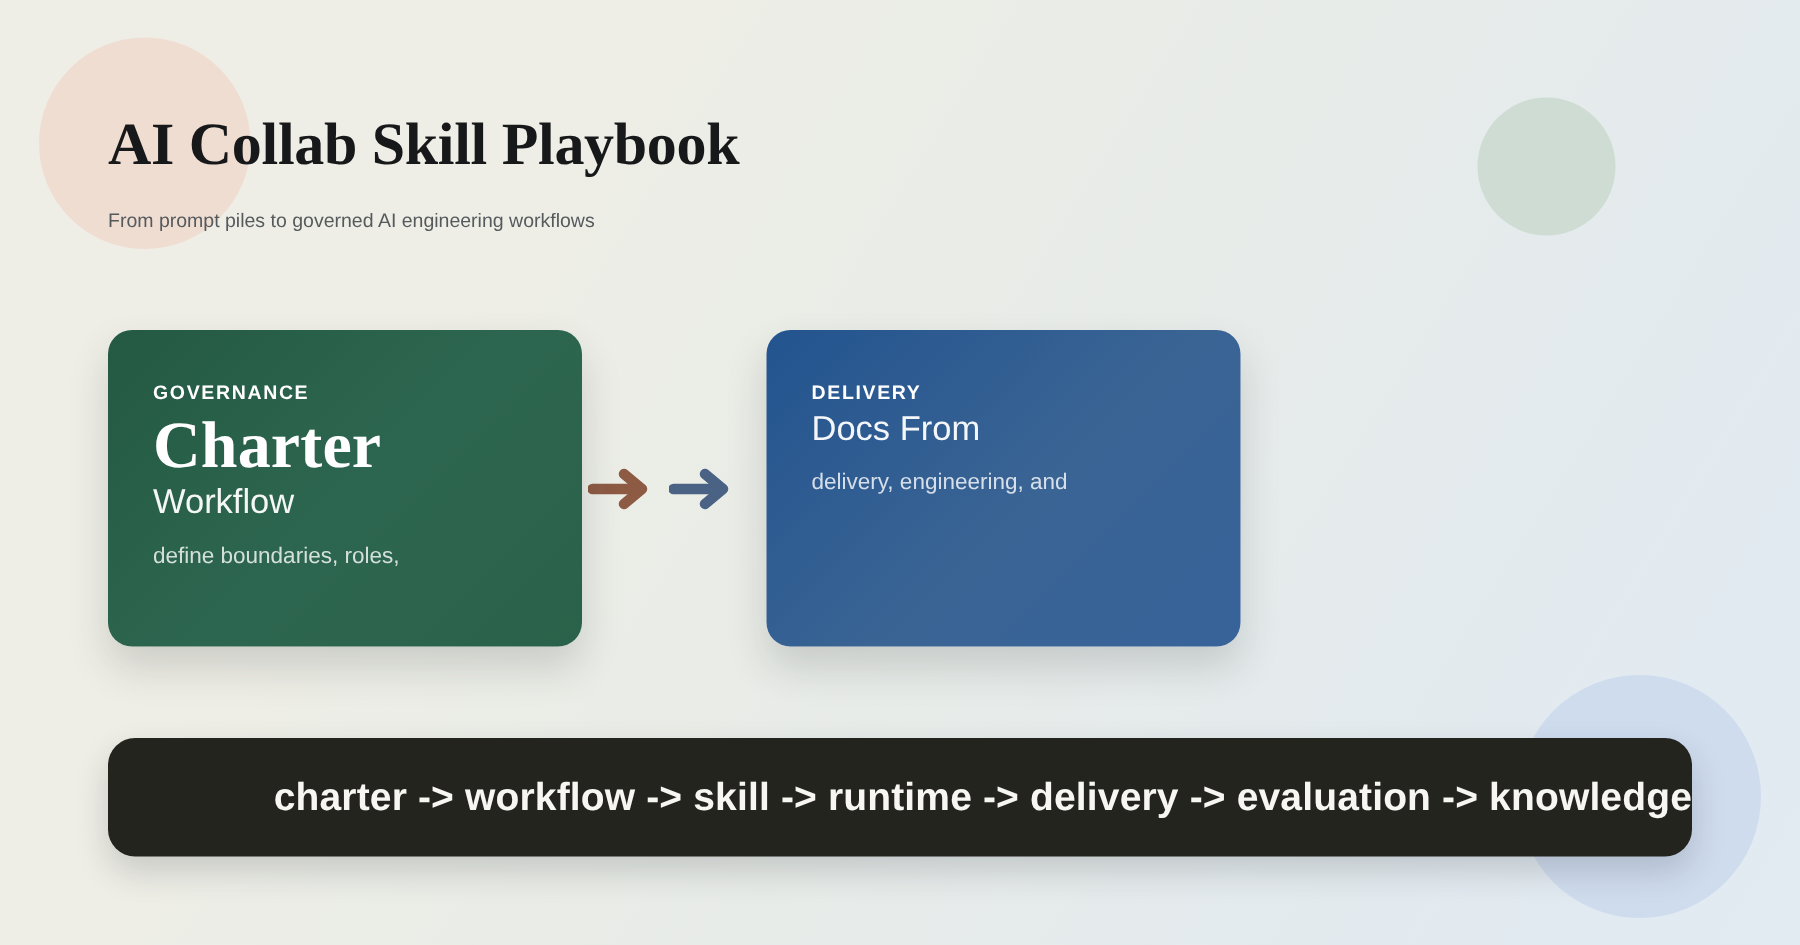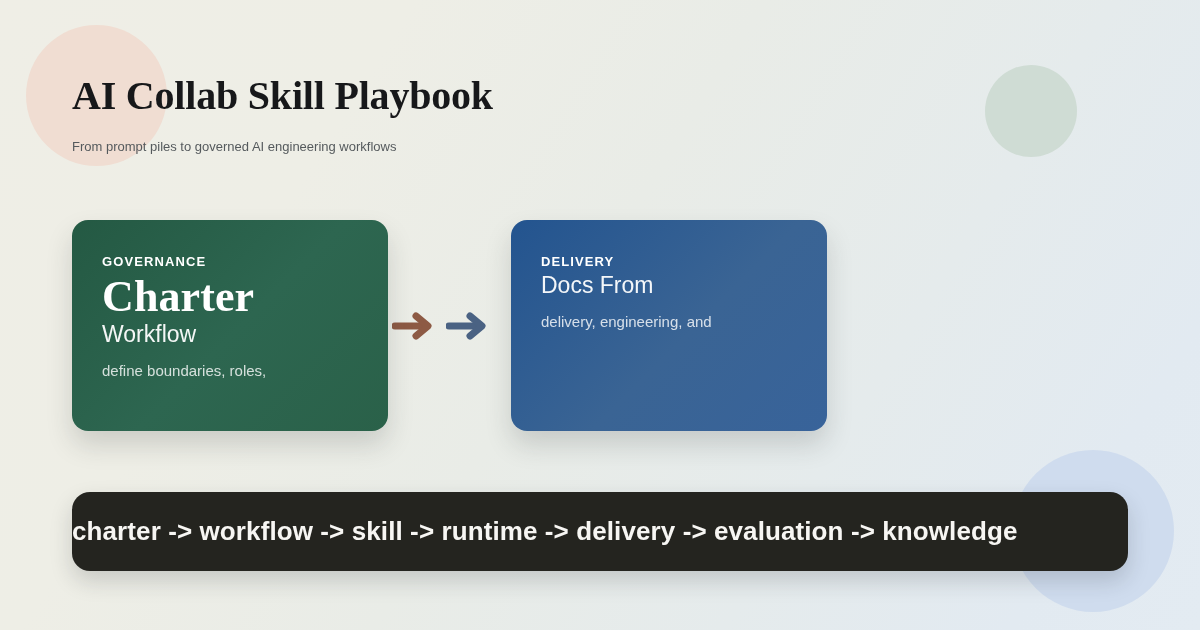--- a/index.html
+++ b/index.html
@@ -167,21 +167,21 @@
     position: absolute;
     left: 72px;
     top: 492px;
     width: 1056px;
     height: 79px;
     box-sizing: border-box;
     border-radius: 18px;
     background: #24241f;
     display: flex;
     align-items: center;
-    justify-content: flex-start;
+    justify-content: flex-end;
     box-shadow: 0 10px 22px rgba(35, 40, 45, 0.18);
   }
   .banner-text {
     font-size: 26px;
     font-weight: bold;
     letter-spacing: 0.1px;
     color: #f7f6f3;
     white-space: nowrap;
   }
 </style>

